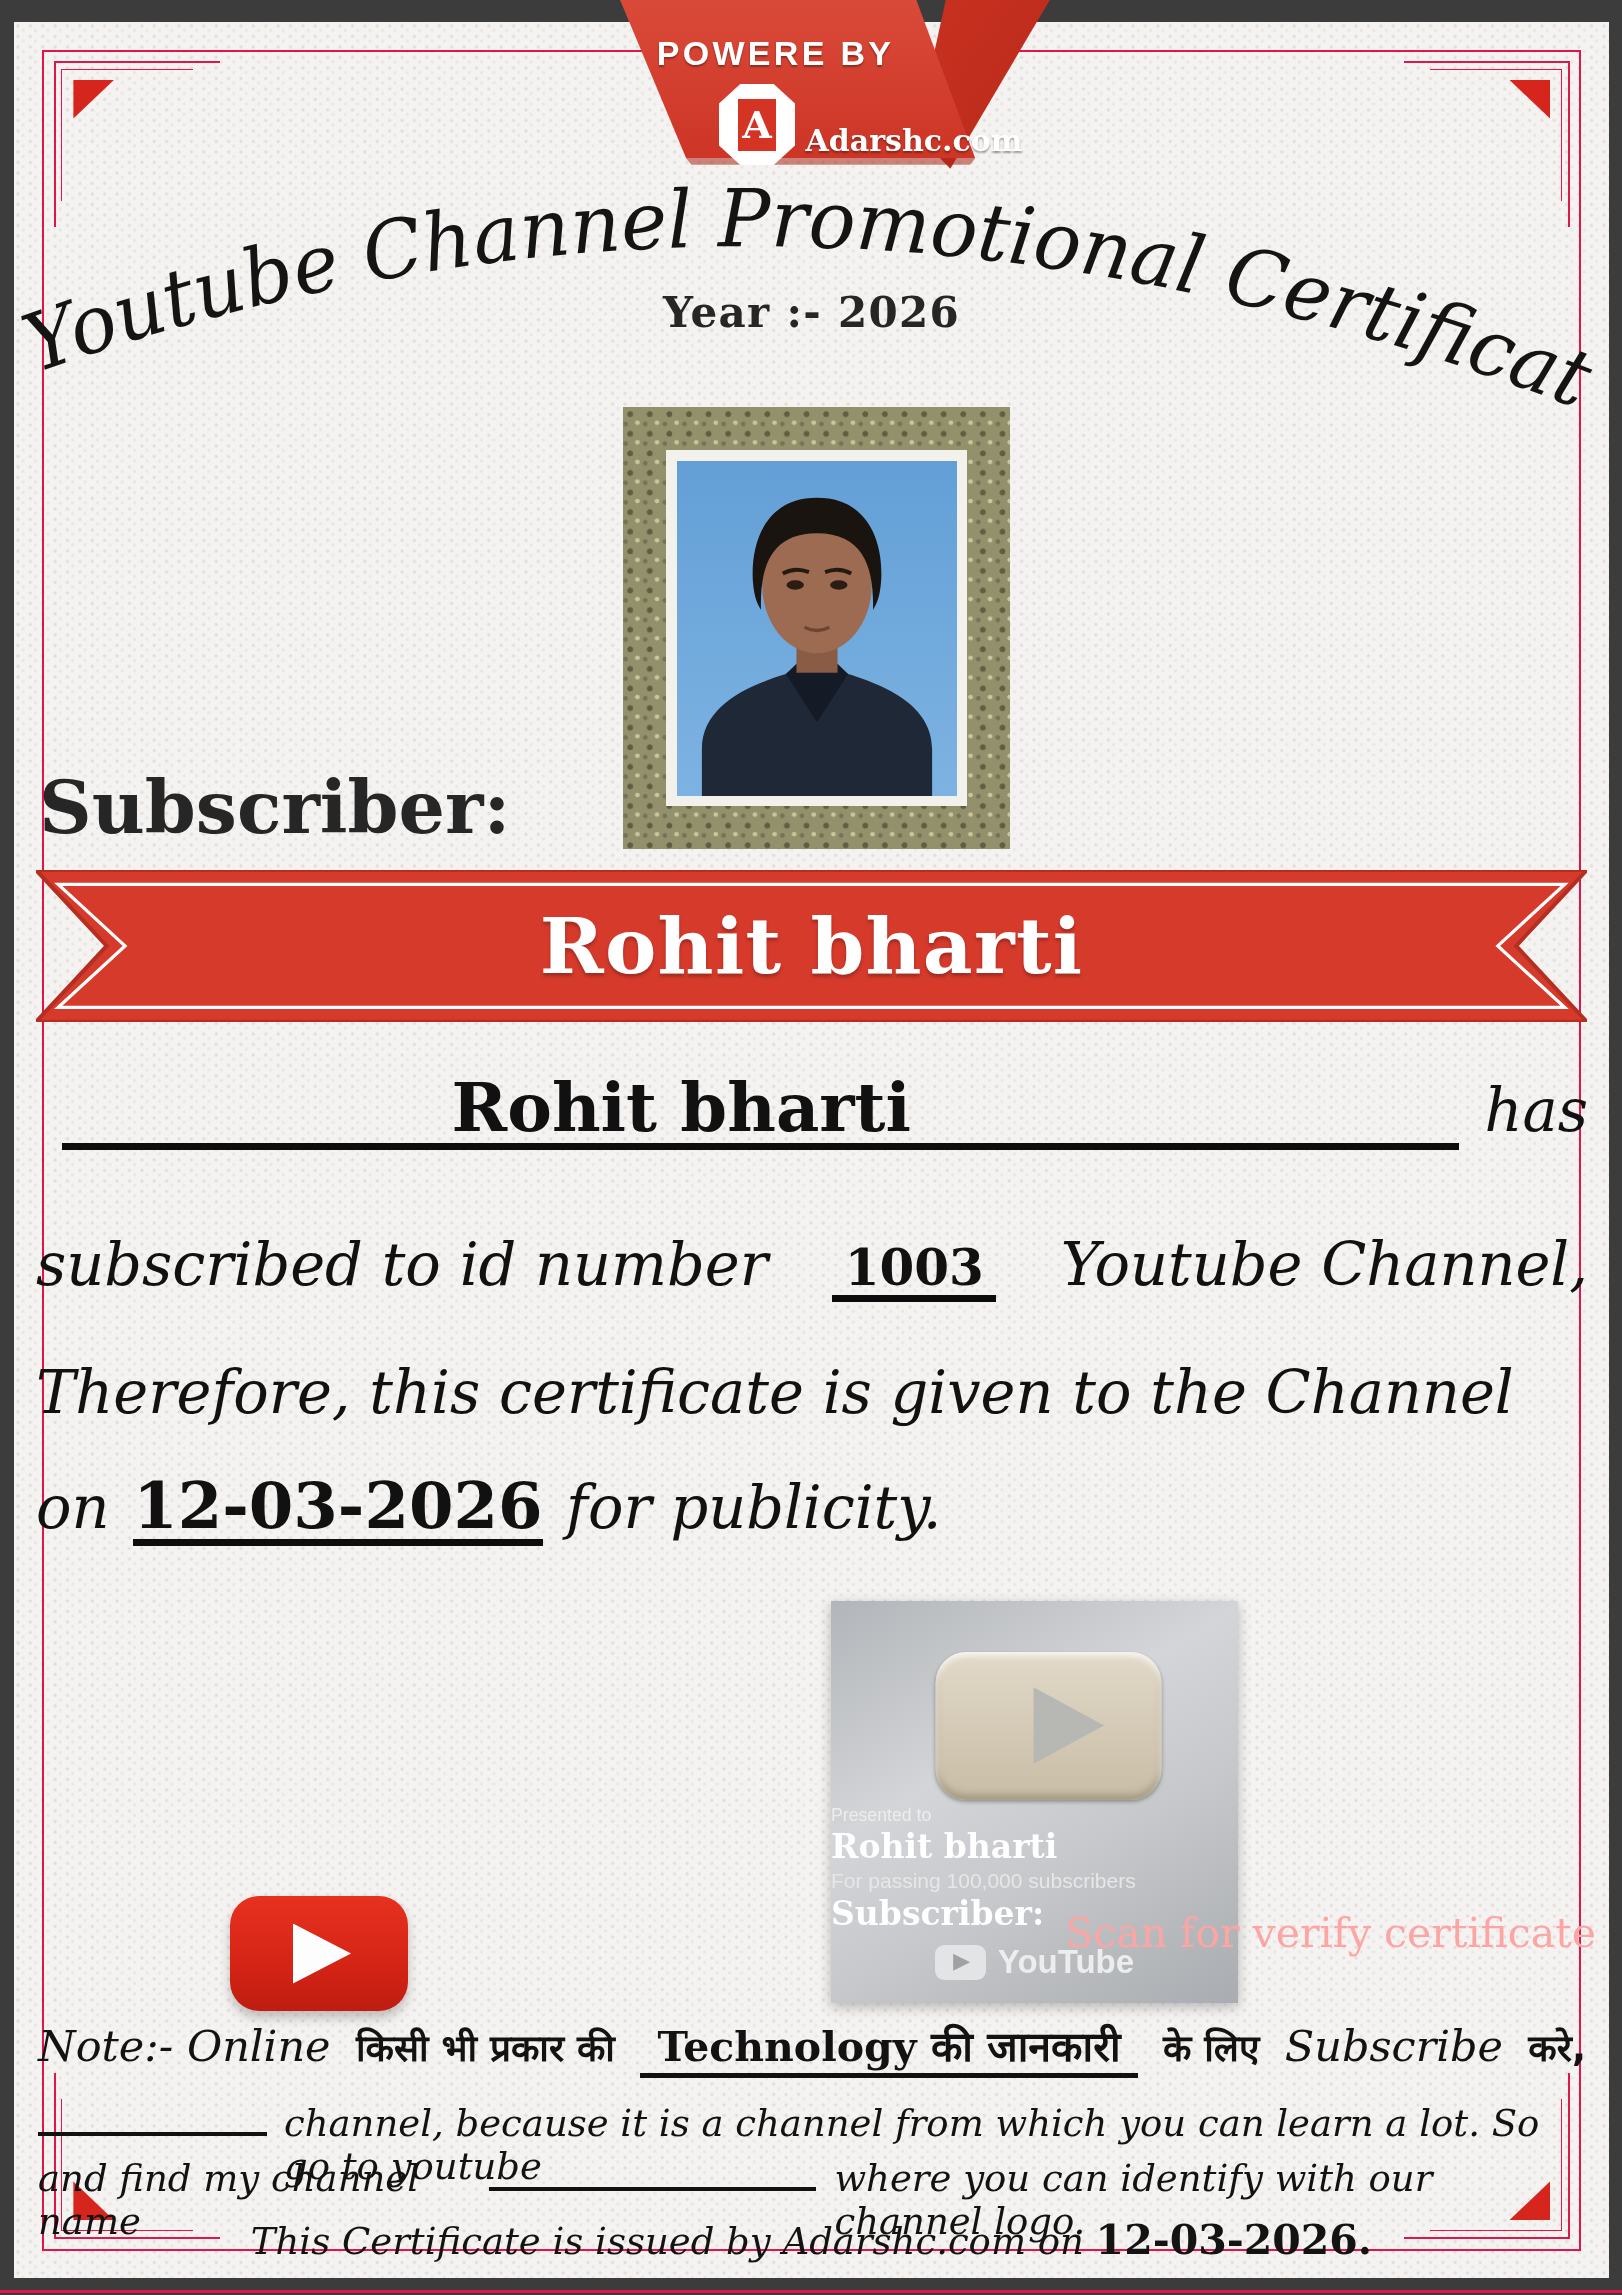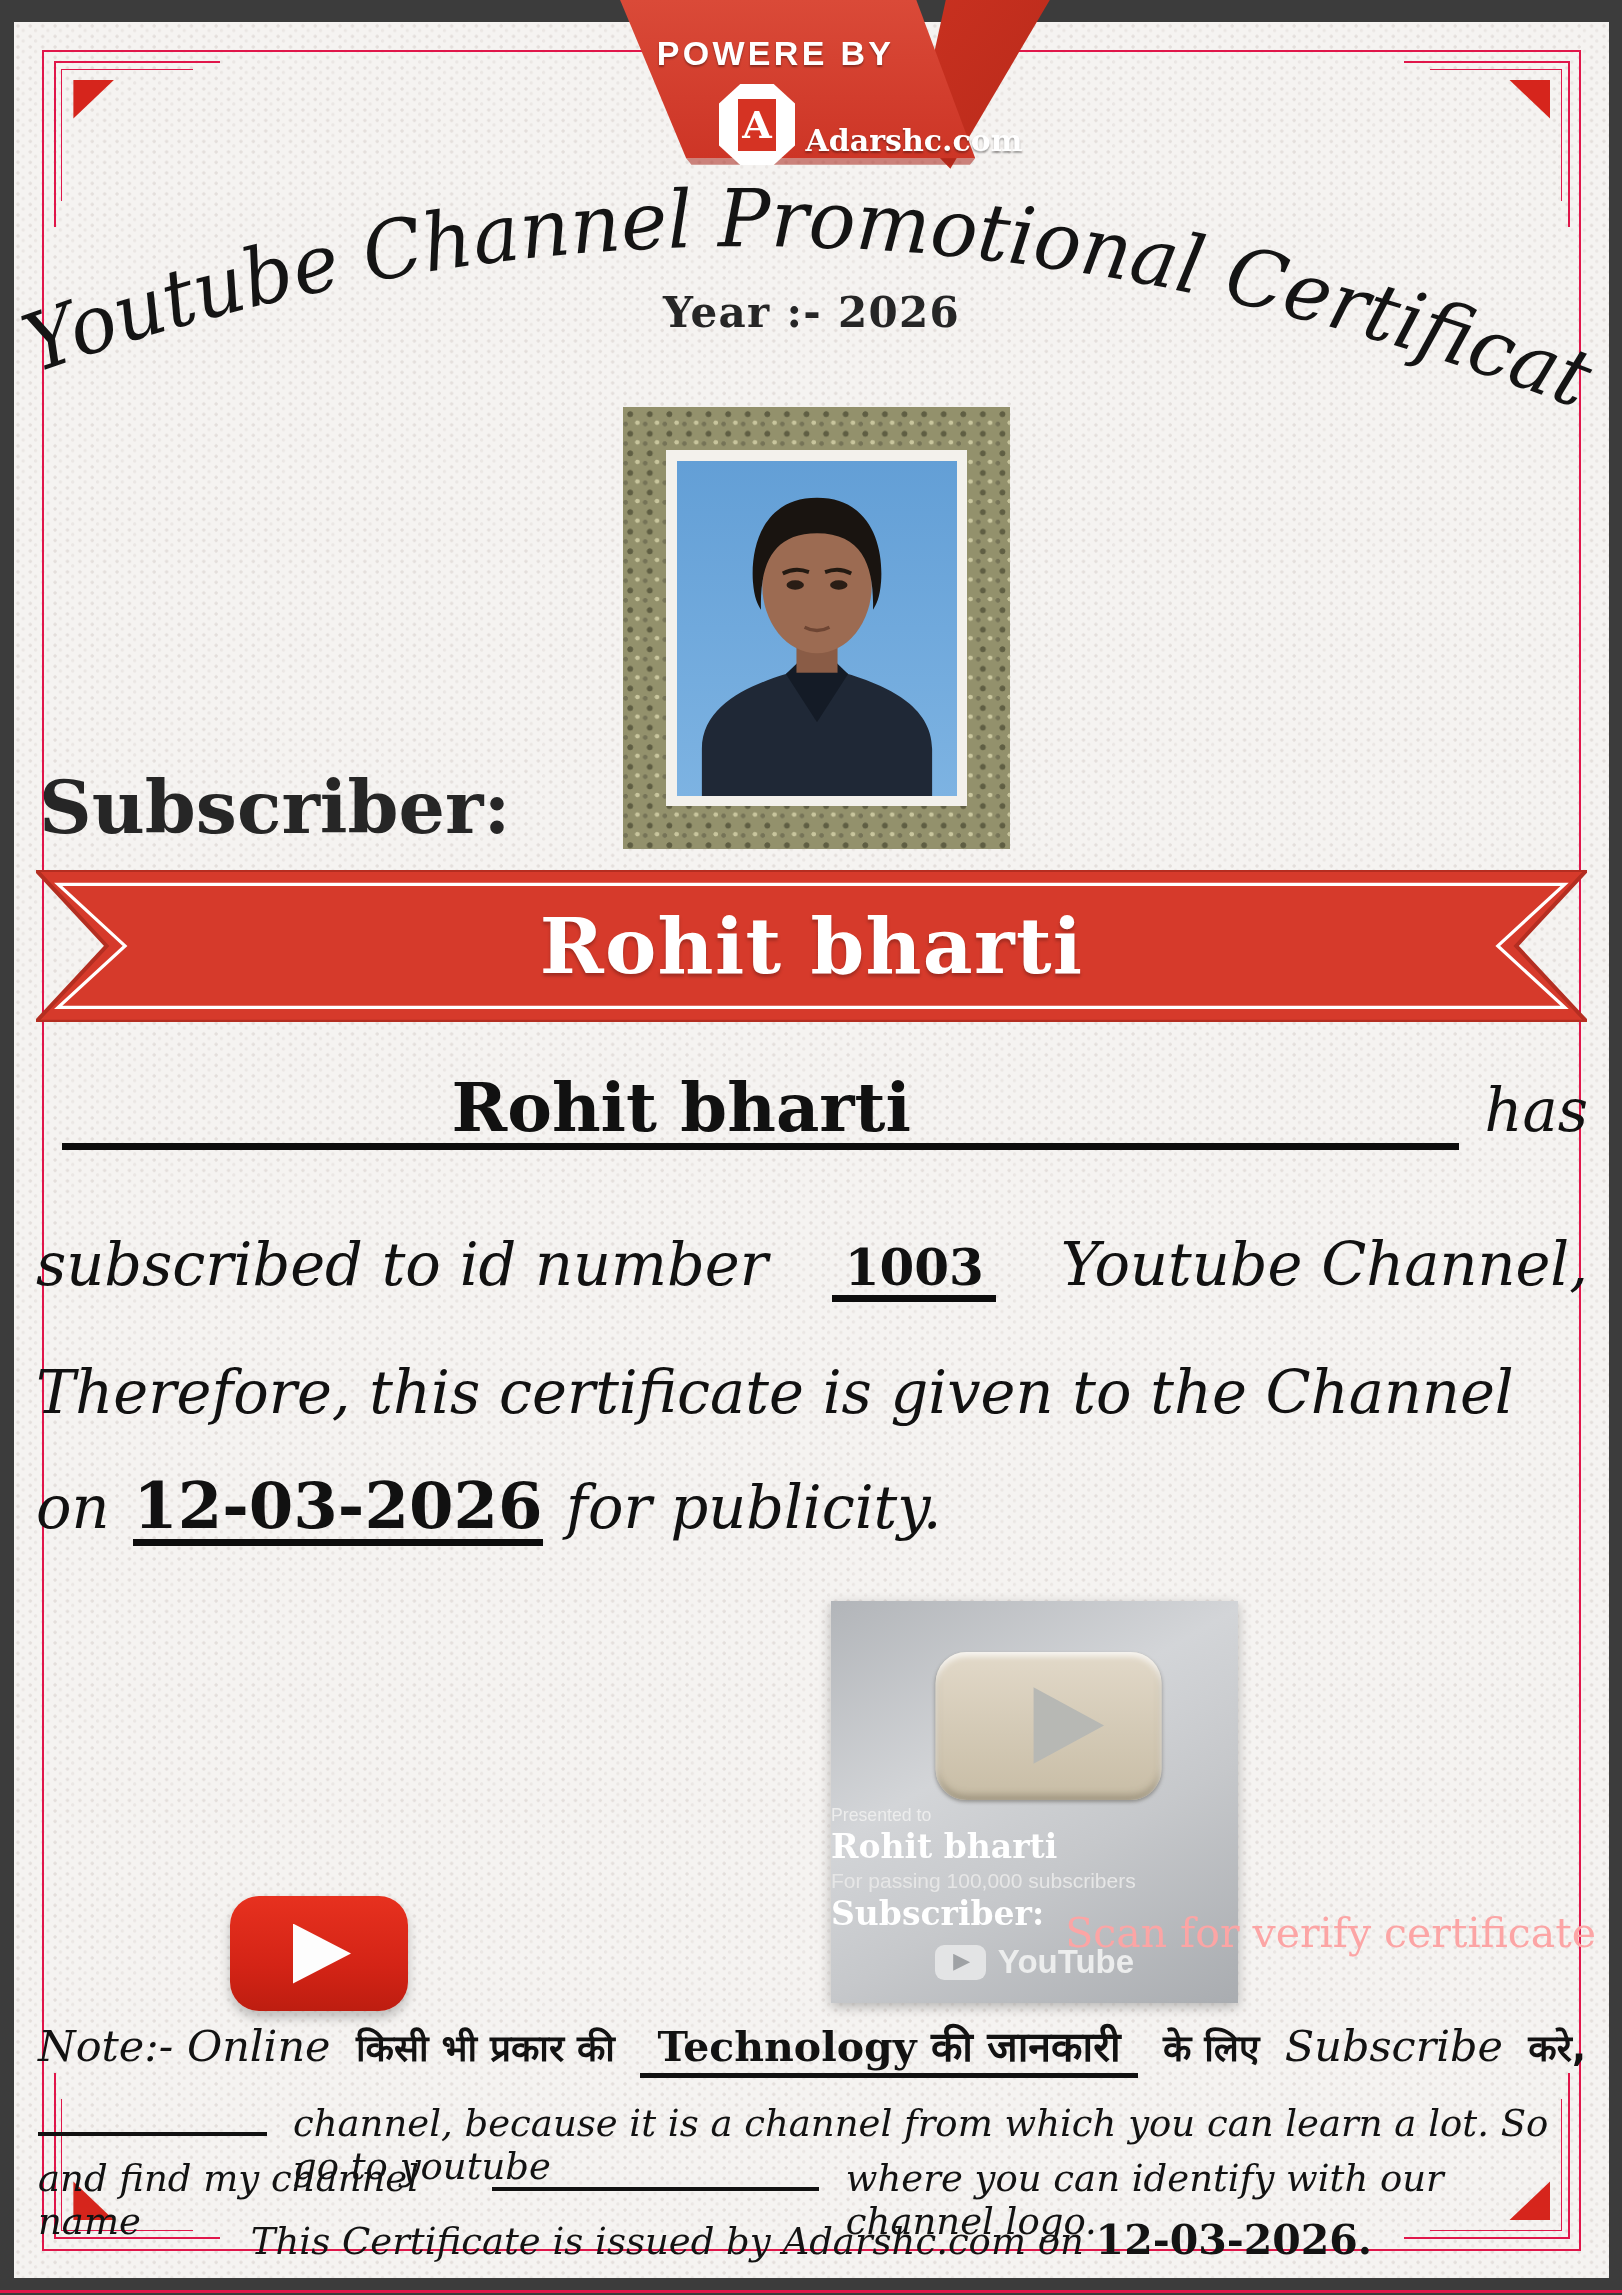--- a/index.html
+++ b/index.html
@@ -100,21 +100,21 @@
   
   .yt-logo{position:absolute;left:230px;top:1896px;width:178px;height:115px;border-radius:29px;
            background:linear-gradient(180deg,#e7311f 0%,#d42416 60%,#bd1d10 100%);
            box-shadow:0 6.5px 10.5px rgba(0,0,0,.22);}
   .yt-logo::after{content:"";position:absolute;left:63px;top:27.5px;width:58px;height:60px;background:#fdfdfd;
            clip-path:polygon(0 0,100% 50%,0 100%);}
   
   .scan{position:absolute;right:27px;top:1909px;font-size:41px;color:#fca5a5;}
   
   .noteline{position:absolute;left:38px;width:1548px;display:flex;align-items:baseline;
-            font-style:italic;color:#121212;gap:9px;}
+            font-style:italic;color:#121212;}
   .hindi{font-style:normal;font-family:"DejaVu Sans",sans-serif;font-weight:bold;}
   .n1{top:2017px;font-size:43px;justify-content:space-between;}
   .n1 .hindi{font-size:37px;}
   .n1 .nblank{border-bottom:5.9px solid #111;font-style:normal;font-weight:bold;font-size:41px;padding:0 17px;}
   .n2{top:2102px;font-size:37px;}
   .n2 .nblank{border-bottom:4.6px solid #111;min-width:229px;margin-right:17px;}
   .n3{top:2157px;font-size:37px;}
   .n3 .nblank{border-bottom:4.6px solid #111;min-width:327px;margin:0 18.3px;}
   .issued{position:absolute;left:0;right:0;top:2216px;text-align:center;font-style:italic;
           font-size:37px;color:#131313;}

